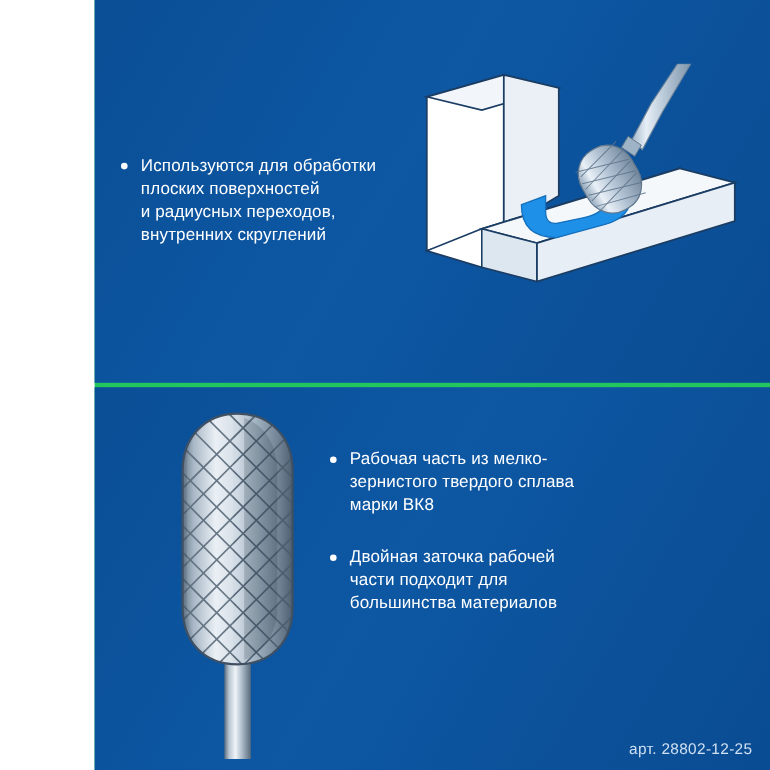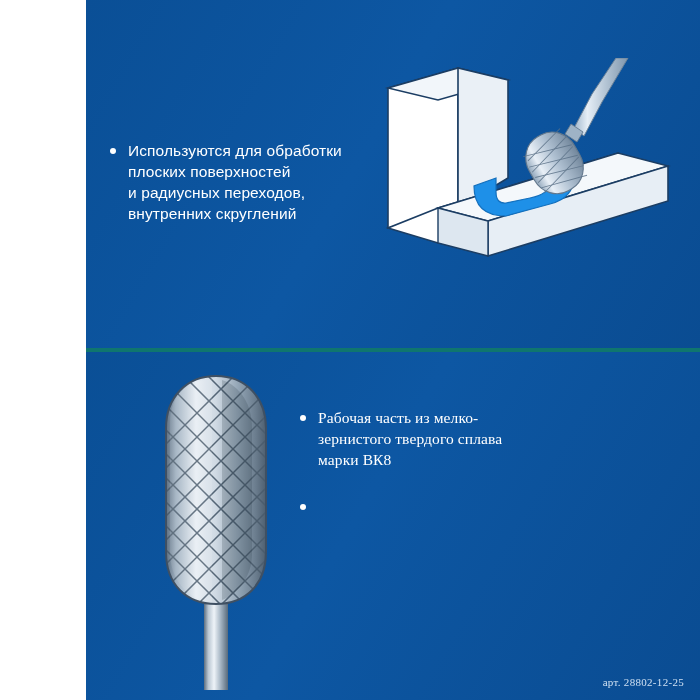--- a/index.html
+++ b/index.html
@@ -10,41 +10,40 @@
   body {
     width: 700px;
     height: 700px;
     font-family: "Liberation Sans", sans-serif;
     overflow: hidden;
   }
   .page {
     position: relative;
     width: 700px;
     height: 700px;
-    background: #0f766e;
+    background: #22c55e;
     overflow: hidden;
   }
   
   .panel {
     position: absolute;
     left: 86px;
     width: 614px;
     background: #0a4f97;
     overflow: hidden;
   }
   .panel-top {
     top: 0;
     height: 348px;
     background: linear-gradient(120deg, #0a4f96 0%, #0d57a3 45%, #0a4c92 100%);
   }
   .panel-bottom {
     top: 352px;
     height: 348px;
     background: linear-gradient(120deg, #0a4f96 0%, #0d57a3 45%, #0a4c92 100%);
-    font-family: Liberation Serif, serif;
   }
   .left-strip {
     position: absolute;
     left: 0;
     top: 0;
     width: 86px;
     height: 700px;
     background: #ffffff;
   }
   
@@ -82,21 +81,21 @@
     letter-spacing: 0.1px;
     white-space: pre-line;
     font-weight: 400;
   }
   
   .article-code {
     position: absolute;
     right: 16px;
     bottom: 12px;
     color: #cfe0f2;
-    font-size: 11px;
+    font-size: 14px;
     letter-spacing: 0.3px;
   }
   
   .illus-top {
     position: absolute;
     right: 22px;
     top: 58px;
     width: 300px;
     height: 240px;
   }
@@ -251,19 +250,22 @@
 
     <div class="bullets bottom">
       <div class="bullet-row">
         <div class="bullet-dot"></div>
         <div class="bullet-text">Рабочая часть из мелко-
 зернистого твердого сплава
 марки ВК8</div>
       </div>
       <div class="bullet-row">
         <div class="bullet-dot"></div>
+        <div class="bullet-text">Двойная заточка рабочей
+части подходит для
+большинства материалов</div>
       </div>
     </div>
 
     <div class="article-code">арт. 28802-12-25</div>
   </div>
 
 </div>
 
 </body></html>

